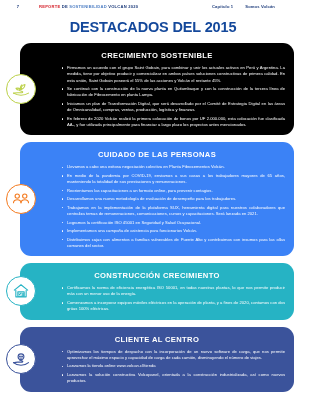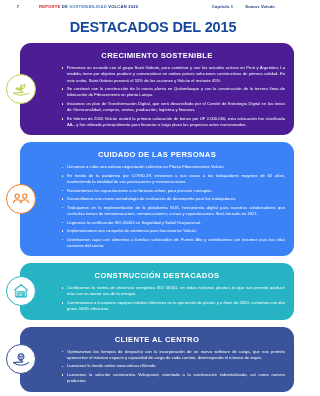--- a/index.html
+++ b/index.html
@@ -128,21 +128,21 @@
     border-radius: 50%;
     background: #ffffff;
     display: flex;
     align-items: center;
     justify-content: center;
     box-sizing: border-box;
   }
   .icon-badge svg { display: block; }
 
   
-  .card-green { background: #4c1d95; }
+  .card-green { background: #000000; }
   .card-green .icon-badge { border: 1.2px solid #bcd14a; }
   .card-orange { background: #3b82f6; }
   .card-orange .icon-badge { border: 1.2px solid #f47b20; }
   .card-teal { background: #26b3c4; }
   .card-teal .icon-badge { border: 1.2px solid #26b3c4; }
   .card-navy { background: #3b539b; }
   .card-navy .icon-badge { border: 1.2px solid #3b539b; }
 </style>
 </head>
 <body>
@@ -209,21 +209,21 @@
   <section class="card card-teal">
     <div class="icon-badge">
       <svg width="20" height="20" viewBox="0 0 24 24" fill="none" stroke="#26b3c4" stroke-width="1.3" stroke-linecap="round" stroke-linejoin="round">
         <path d="M4 11 12 4.5 20 11"></path>
         <path d="M5.8 11.2V19h12.4v-7.8"></path>
         <rect x="8.2" y="13" width="7.6" height="5.2"></rect>
         <path d="M9.3 15.4l1 1 1.7-1.9"></path>
         <path d="M13.2 15.3h2.1M13.2 16.9h2.1"></path>
       </svg>
     </div>
-    <h2 class="card-heading">CONSTRUCCIÓN DESTACADOS</h2>
+    <h2 class="card-heading">CONSTRUCCIÓN CRECIMIENTO</h2>
     <ul class="bullets">
       <li>Certificamos la norma de eficiencia energética ISO 50001, en todas nuestras plantas, lo que nos permite producir más con un menor uso de la energía.</li>
       <li>Comenzamos a incorporar equipos móviles eléctricos en la operación de planta, y a fines de 2020, contamos con dos grúas 100% eléctricas.</li>
     </ul>
   </section>
 
   <section class="card card-navy">
     <div class="icon-badge">
       <svg width="20" height="20" viewBox="0 0 24 24" fill="none" stroke="#3b539b" stroke-width="1.3" stroke-linecap="round" stroke-linejoin="round">
         <circle cx="12" cy="9.3" r="3.5"></circle>

